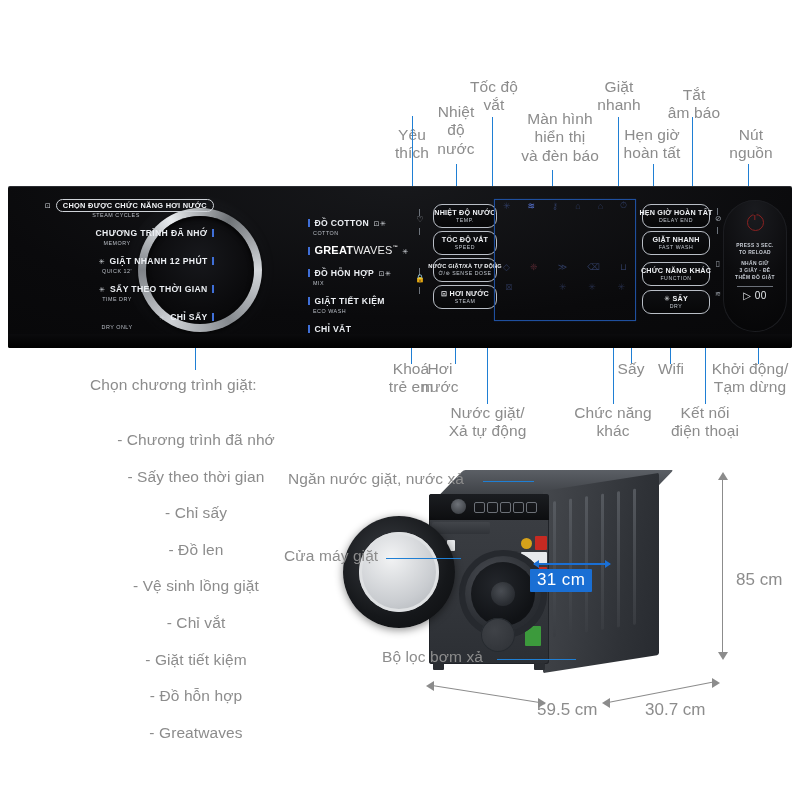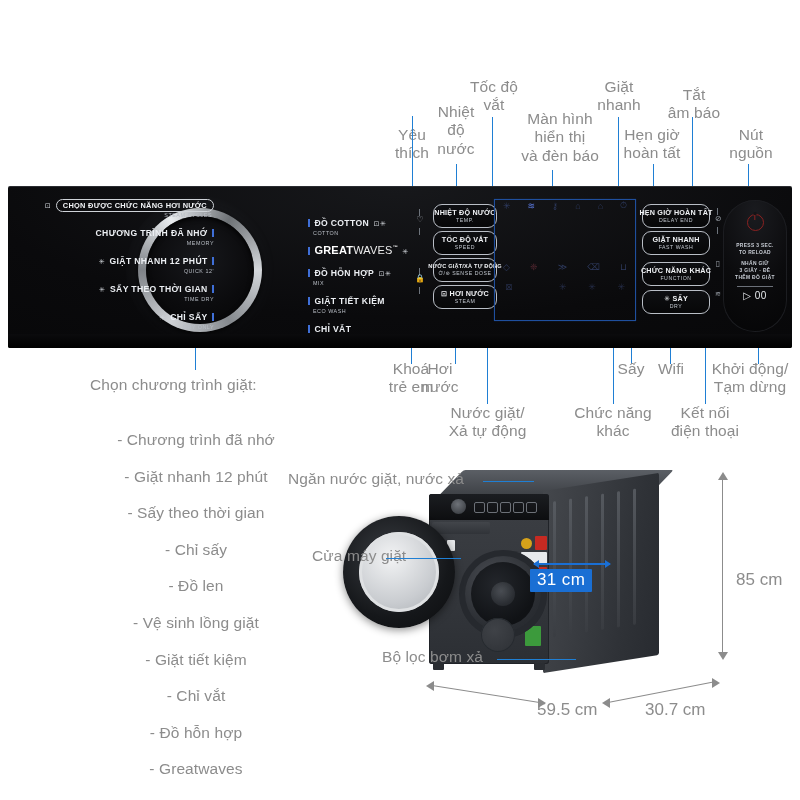--- a/index.html
+++ b/index.html
@@ -52,21 +52,21 @@
   }
 
   
   .pcol{position:absolute;color:#eceff3;}
   .pitem{position:relative;margin-bottom:3.6px;}
   .pvn{font-size:8.6px;font-weight:700;letter-spacing:.35px;white-space:nowrap;line-height:1.05;}
   .pen{font-size:5.4px;letter-spacing:.5px;color:#b9bec6;line-height:1.1;margin-top:.5px;white-space:nowrap;}
   .tick{display:inline-block;width:2px;height:8px;background:#3f6fd8;vertical-align:-1px;}
 
   .col-left{left:12px;top:8px;text-align:right;width:194px;}
-  .col-left .pvn, .col-left .pen{text-align:right;}
+  .col-left .pvn, .col-left .pen{text-align:center;}
   .steam-pill{
     display:inline-block;border:.8px solid #cfd3d8;border-radius:8px;
     padding:1.2px 6px;font-size:7.4px;font-weight:700;letter-spacing:.3px;color:#f2f4f7;
   }
   .col-right{left:300px;top:26px;text-align:left;width:150px;}
 
   .ico{font-size:7px;color:#cfd3d8;letter-spacing:.6px;}
   .gw{font-size:11px;font-weight:700;letter-spacing:.2px;color:#fff;}
   .gw .lite{font-weight:400;opacity:.92;}
 
@@ -397,27 +397,26 @@
       <div class="podline"></div>
       <div class="podplay">▷ 00</div>
     </div>
   </div>
 
   <div class="lead v" style="left:195px;top:348px;height:22px;"></div>
   <div class="callout" style="left:90px;top:358px;width:212px;text-align:left;">
     <div>Chọn chương trình giặt:</div>
     <div style="text-align:center;">
       <div>- Chương trình đã nhớ</div>
-      <div>- Giặt nhanh 12 phút</div>
       <div>- Sấy theo thời gian</div>
       <div>- Chỉ sấy</div>
       <div>- Đồ len</div>
       <div>- Vệ sinh lồng giặt</div>
+      <div>- Chỉ vắt</div>
       <div>- Giặt tiết kiệm</div>
-      <div>- Chỉ vắt</div>
       <div>- Đồ hỗn hợp</div>
       <div>- Greatwaves</div>
       
     </div>
   </div>
 
   <div class="lead v" style="left:411px;top:348px;height:16px;"></div>
   <div class="callout" style="left:380px;top:360px;width:62px;">Khoá
 trẻ em</div>
 
@@ -508,19 +507,19 @@
   <div class="dimtxt" style="left:537px;top:700px;">59.5 cm</div>
 
   <div class="gdim h" style="left:608px;top:702px;width:110px;transform:rotate(-11deg);transform-origin:left center;"></div>
   <div class="gtri" style="left:602px;top:698px;border-width:5px 8px 5px 0;border-color:transparent #8c8c8c transparent transparent;"></div>
   <div class="gtri" style="left:712px;top:678px;border-width:5px 0 5px 8px;border-color:transparent transparent transparent #8c8c8c;"></div>
   <div class="dimtxt" style="left:645px;top:700px;">30.7 cm</div>
 
   <div class="callout" style="left:288px;top:470px;width:190px;text-align:left;">Ngăn nước giặt, nước xả</div>
   <div class="lead h" style="left:483px;top:481px;width:51px;"></div>
 
-  <div class="callout" style="left:284px;top:547px;width:120px;text-align:left;margin-left:28px;">Cửa máy giặt</div>
+  <div class="callout" style="left:284px;top:547px;width:120px;text-align:left;">Cửa máy giặt</div>
   <div class="lead h" style="left:386px;top:558px;width:75px;"></div>
 
   <div class="callout" style="left:382px;top:648px;width:140px;text-align:left;">Bộ lọc bơm xả</div>
   <div class="lead h" style="left:497px;top:659px;width:79px;"></div>
 
 </div>
 
 </body></html>

